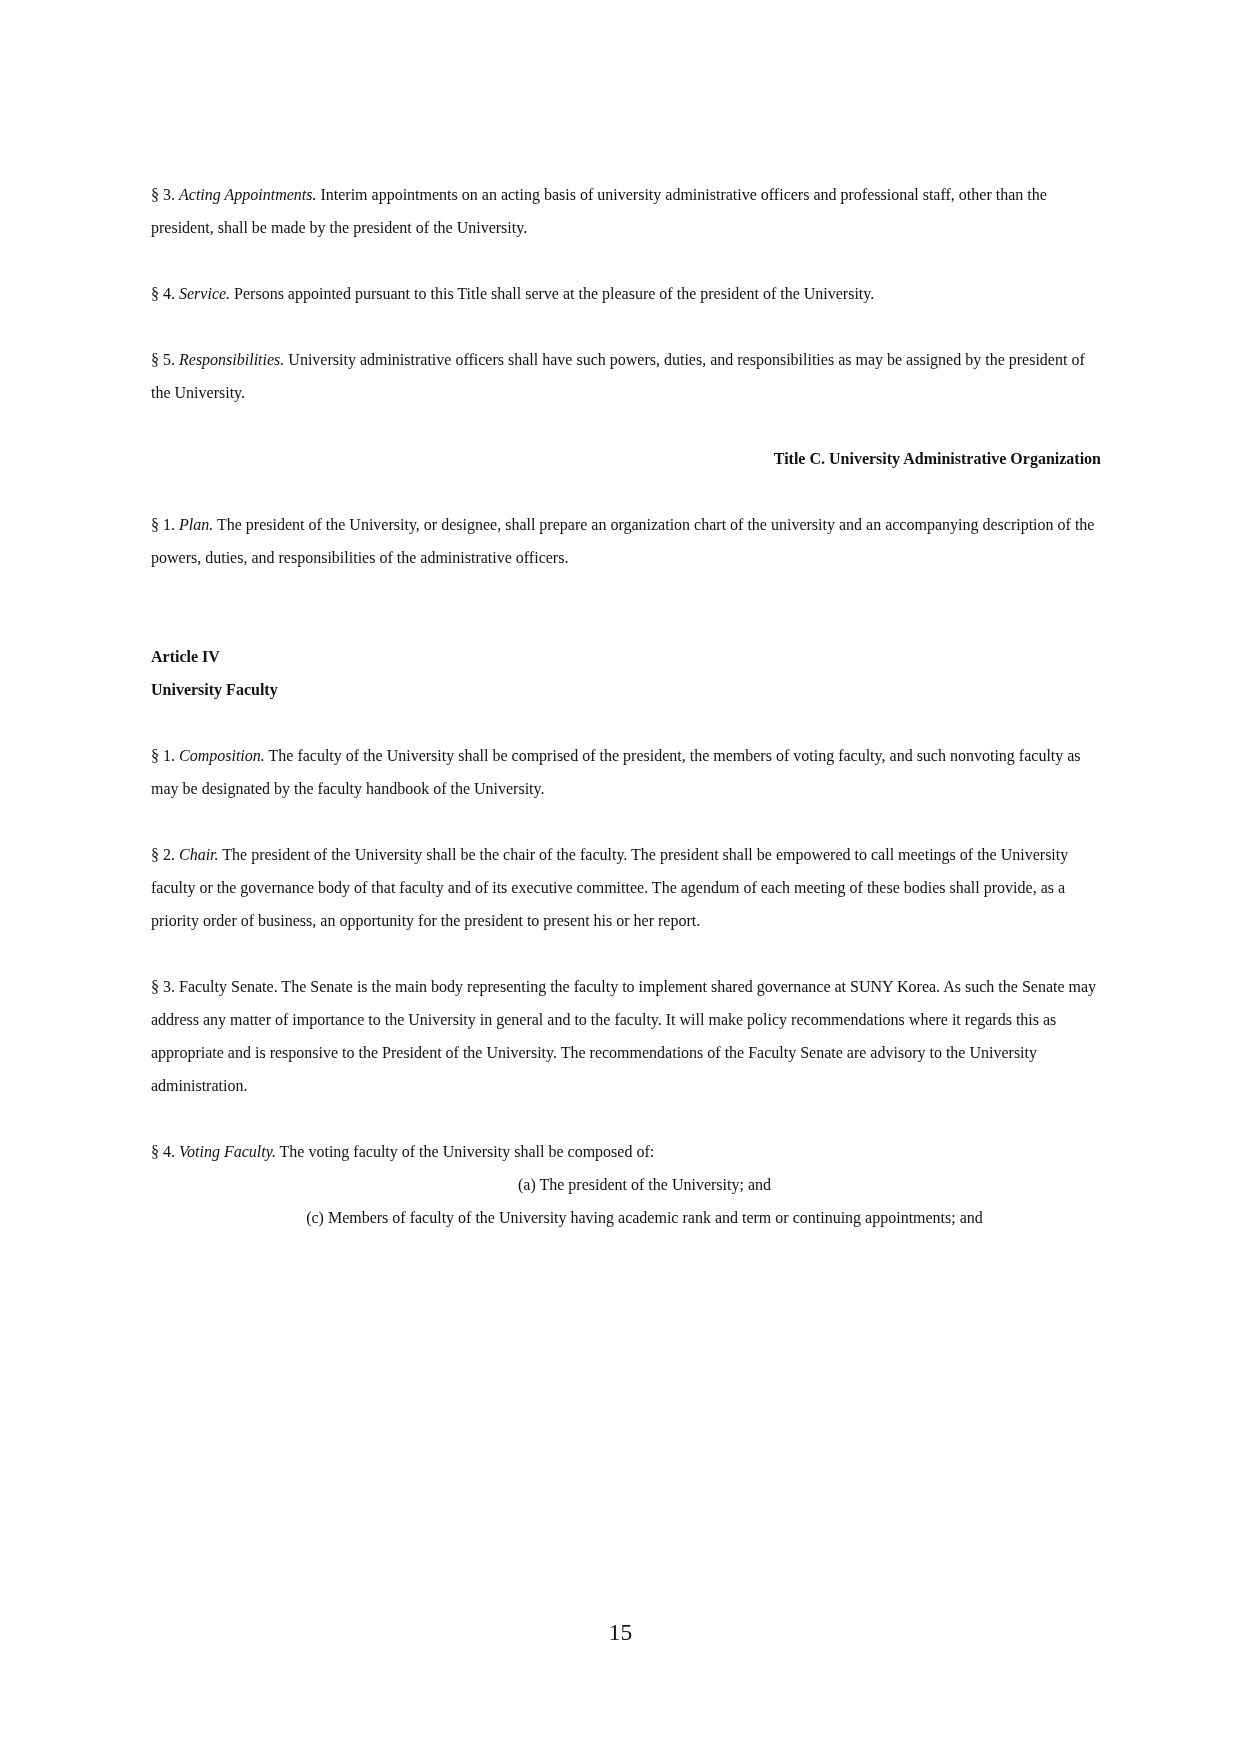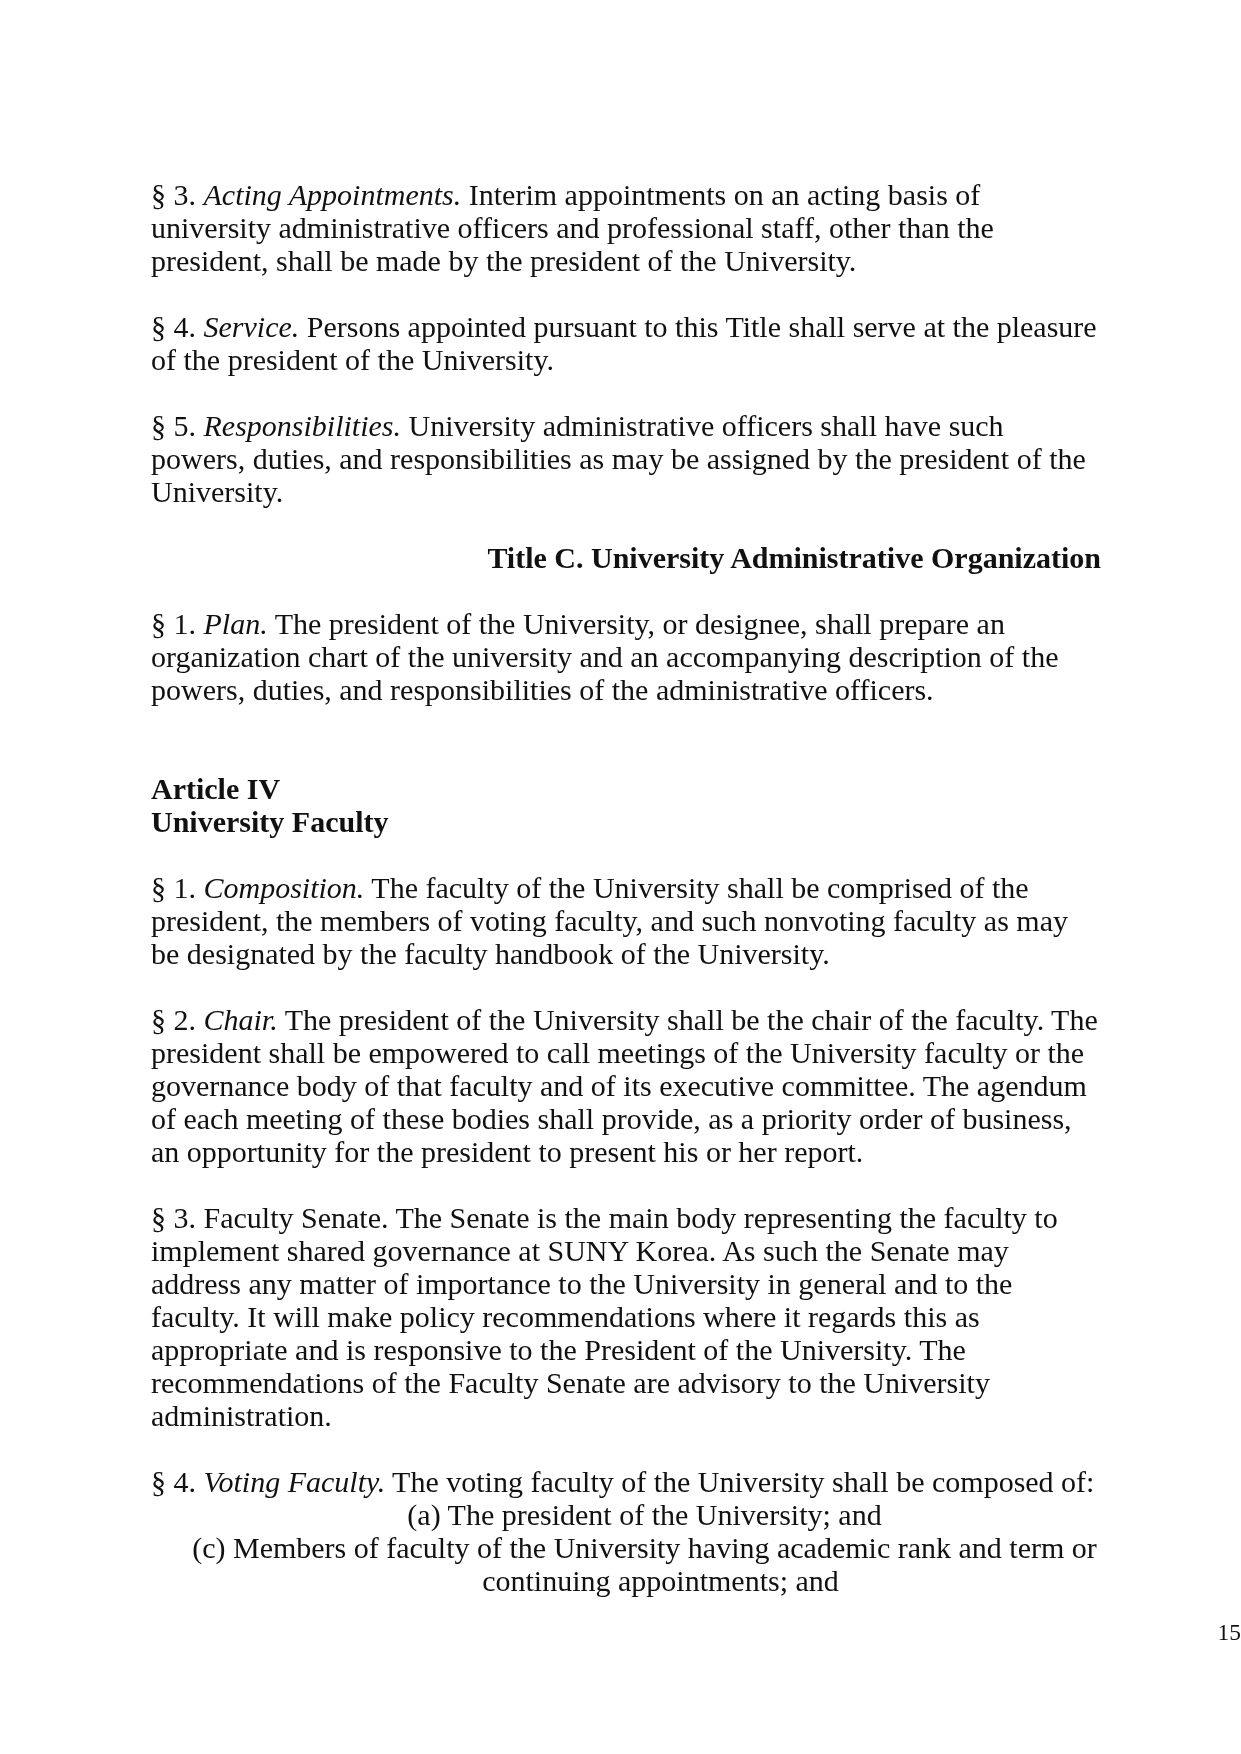--- a/index.html
+++ b/index.html
@@ -1,30 +1,30 @@
 <!DOCTYPE html>
 <html><head>
 <meta charset="utf-8">
 <style>
   html, body { margin: 0; padding: 0; background: #ffffff; }
   body {
     width: 1241px; height: 1754px; position: relative; overflow: hidden;
     font-family: "Liberation Serif", "DejaVu Serif", serif;
     color: #111111;
   }
-  .page { position: absolute; left: 151px; top: 178px; width: 950px; font-size: 30px; line-height: 33px; }
+  .page { position: absolute; left: 151px; top: 178px; width: 950px; font-size: 16px; line-height: 33px; }
   p { margin: 0; }
   .para { margin-bottom: 33px; }
   .heading { text-align: center; font-weight: bold; }
   .gap-heading { margin-bottom: 33px; text-align: right; }
   .article-block { margin-top: 66px; margin-bottom: 33px; font-weight: bold; }
   em { font-style: italic; }
   .list { margin: 0; padding: 0; list-style: none; text-align: center; }
   .list li { padding-left: 69px; text-indent: -32px; margin-left: 0; }
-  .pagenum { position: absolute; top: 1619px; left: 0; width: 1241px; text-align: right; font-size: 23.4px; }
+  .pagenum { position: absolute; top: 1619px; left: 0; width: 1241px; text-align: center; font-size: 23.4px; }
 </style>
 </head>
 <body>
 
 <div class="page">
 
   <p class="para">
     <span>§ 3.</span>
     <em>Acting Appointments.</em>
     <span>Interim appointments on an acting basis of university administrative officers and professional staff, other than the president, shall be made by the president of the University.</span>

